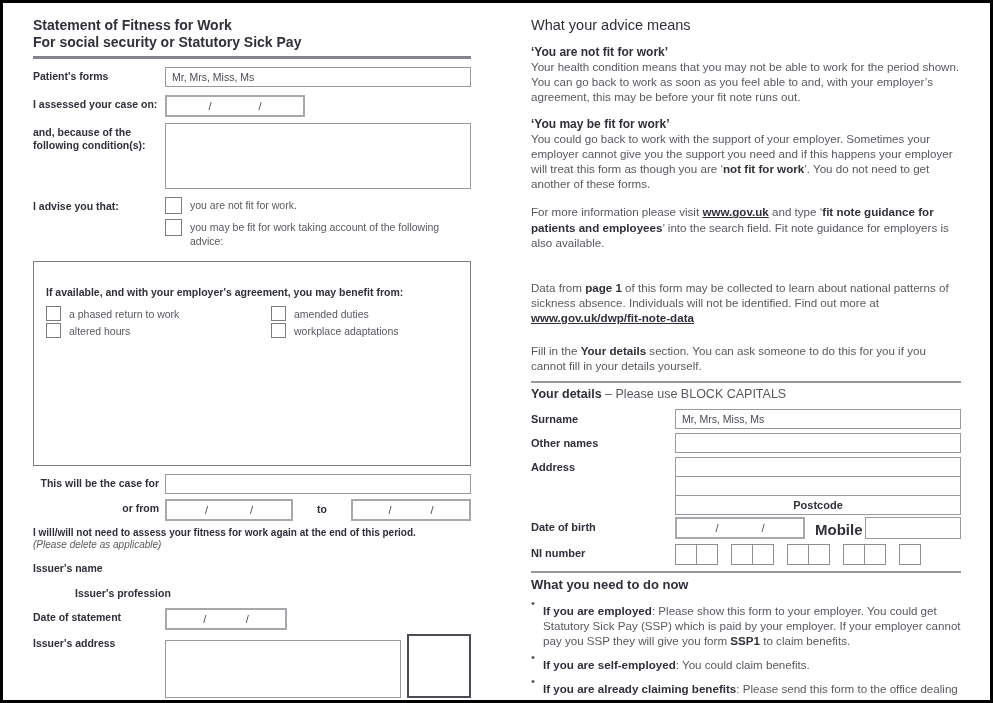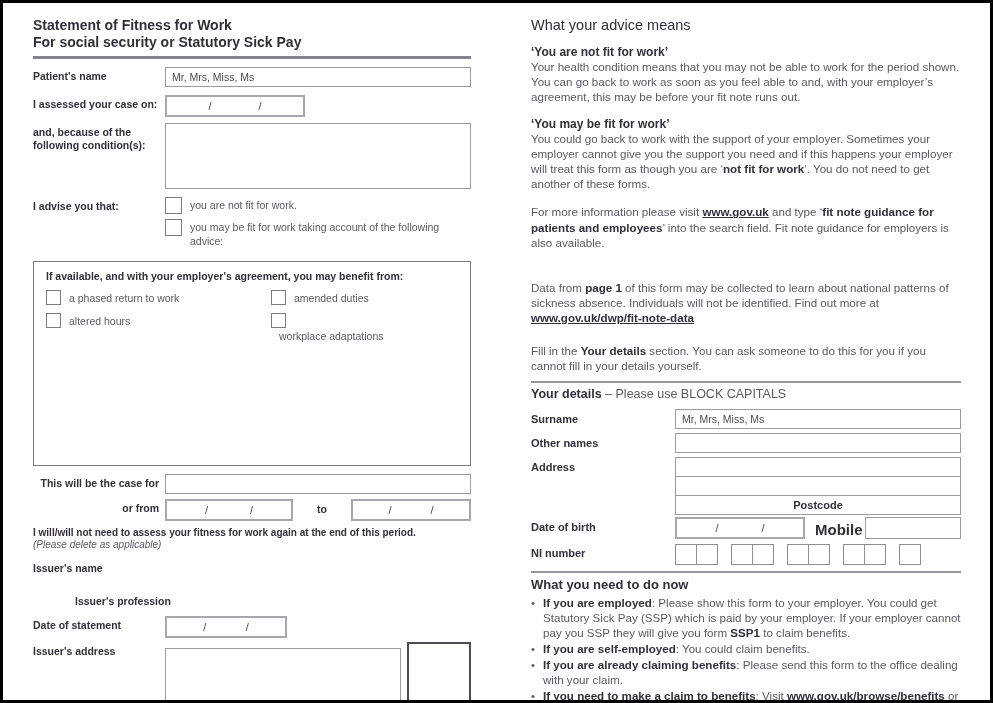--- a/index.html
+++ b/index.html
@@ -38,23 +38,23 @@
   .dcell{width:26px;}
   .slash{color:#4c4a52;}
   .textarea{flex:1;border:1px solid var(--border-thin);height:66px;background:#fff;}
   .cb-stack{flex:1;}
   .cb-item{display:flex;align-items:flex-start;margin-bottom:5px;}
   .cb{width:17px;height:17px;border:1.5px solid var(--border-box);background:#fff;flex:none;}
   .cb.small{width:15px;height:15px;}
   .cb-label{font-size:10.5px;color:var(--body);margin-left:8px;padding-top:2px;
     line-height:1.3;max-width:250px;}
   .bigbox{border:1px solid var(--border-box);margin-top:8px;height:205px;
-    padding:8px 12px;}
+    padding:24px 12px;}
   .bigbox-heading{font-size:10.5px;font-weight:bold;color:var(--ink);}
-  .benefit-grid{display:grid;grid-template-columns:225px 1fr;row-gap:7px;margin-top:8px;}
+  .benefit-grid{display:grid;grid-template-columns:225px 1fr;row-gap:1px;margin-top:8px;}
   .comments-label{font-size:10.5px;font-weight:bold;color:var(--ink);margin-top:10px;}
   .to-label{width:58px;flex:none;text-align:center;font-size:10.5px;font-weight:bold;
     color:var(--ink);padding-top:4px;}
   .bold-line{font-size:10px;font-weight:bold;color:var(--ink);margin-top:6px;white-space:nowrap;}
   .italic-note{font-size:10px;font-style:italic;color:var(--body);margin-top:1px;}
   .plain-label{font-size:10.5px;font-weight:bold;color:var(--ink);}
   .mt12{margin-top:12px;}
   .addr-row{display:flex;align-items:flex-end;margin-top:4px;}
   .addr-row .flabel{align-self:flex-start;}
   .addrbox{flex:1;height:58px;border:1px solid var(--border-thin);background:#fff;}
@@ -82,34 +82,34 @@
   .dob-box{width:130px;flex:none;}
   .mob-label{font-size:15px;font-weight:bold;color:var(--ink);margin:4px 2px 0 10px;flex:none;}
   .ni-cells{display:flex;align-items:center;padding-top:1px;}
   .ni-pair{display:flex;margin-right:13px;}
   .ni-cell{width:22px;height:21px;border:1px solid #8f8e94;background:#fff;}
   .ni-pair .ni-cell + .ni-cell{margin-left:-1px;}
   .todo-h{font-size:13px !important;margin:4px 0 3px !important;}
   .todo-list{margin:0;padding:0;list-style:none;}
   .todo-list li{display:flex;font-size:11.6px;line-height:1.3;color:var(--body);margin-bottom:1px;}
   .bullet{width:12px;flex:none;color:var(--body);}
-  .li-text{flex:1;}
+  .li-text{flex:1;margin-top:8px;}
 </style>
 </head>
 <body>
 
 <div class="col-left">
 
   <div class="title">
     <div>Statement of Fitness for Work</div>
     <div>For social security or Statutory Sick Pay</div>
   </div>
 
   <div class="frow">
-    <div class="flabel">Patient's name</div>
+    <div class="flabel">Patient's forms</div>
     <div class="tinput">
       <span>Mr, Mrs, Miss, Ms</span>
     </div>
   </div>
 
   <div class="frow">
     <div class="flabel">I assessed your case on:</div>
     <div class="datebox w140">
       <span class="dcell"></span>
       <span class="slash">/</span>
@@ -146,21 +146,21 @@
         <span class="cb-label">a phased return to work</span>
       </div>
       <div class="cb-item" style="margin-bottom:0;">
         <span class="cb small"></span>
         <span class="cb-label">amended duties</span>
       </div>
       <div class="cb-item" style="margin-bottom:0;">
         <span class="cb small"></span>
         <span class="cb-label">altered hours</span>
       </div>
-      <div class="cb-item" style="margin-bottom:12px;flex-direction:column;">
+      <div class="cb-item" style="margin-bottom:12px;">
         <span class="cb small"></span>
         <span class="cb-label">workplace adaptations</span>
       </div>
     </div>
     <div style="height:110px;"></div>
   </div>
 
   <div class="frow">
     <div class="flabel right">This will be the case for</div>
     <div class="tinput"></div>
@@ -182,21 +182,21 @@
       <span class="dcell"></span>
       <span class="slash">/</span>
       <span class="dcell"></span>
     </div>
   </div>
 
   <div class="bold-line">I will/will not need to assess your fitness for work again at the end of this period.</div>
   <div class="italic-note">(Please delete as applicable)</div>
 
   <div class="plain-label mt12">Issuer's name</div>
-  <div class="plain-label" style="margin-top:21px;padding-left:42px;">Issuer's profession</div>
+  <div class="plain-label" style="margin-top:13px;padding-left:42px;">Issuer's profession</div>
 
   <div class="frow" style="margin-top:9px;">
     <div class="flabel">Date of statement</div>
     <div class="datebox w122">
       <span class="dcell"></span>
       <span class="slash">/</span>
       <span class="dcell"></span>
       <span class="slash">/</span>
       <span class="dcell"></span>
     </div>

